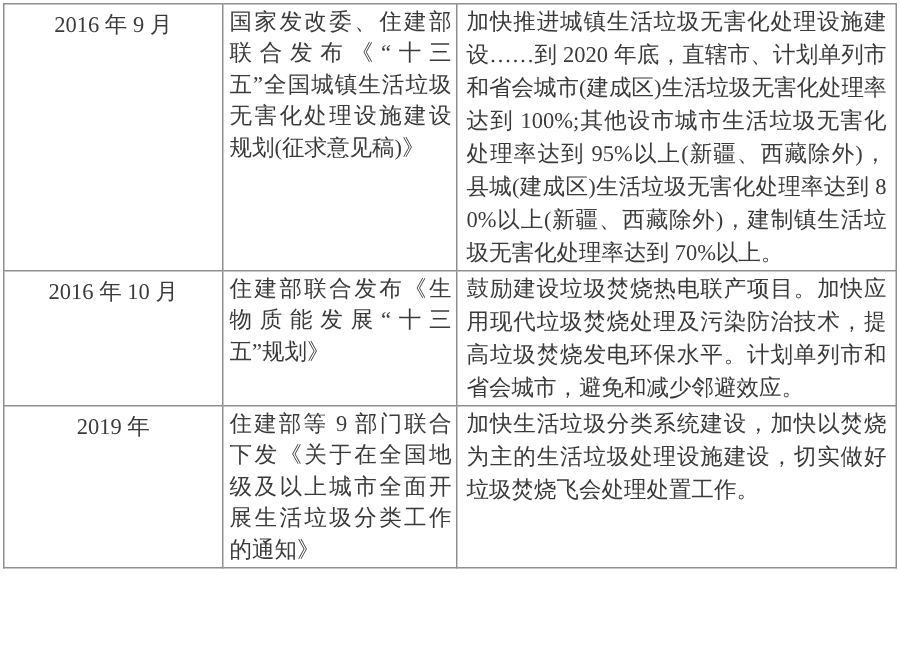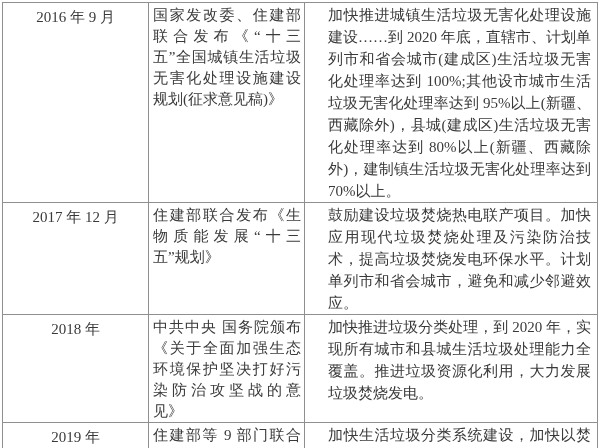--- a/index.html
+++ b/index.html
@@ -47,21 +47,21 @@
   td.c-policy {
     text-align: justify;
     text-justify: inter-ideograph;
     padding: 2px 3px 0 4px;
     line-height: 21px;
     word-break: break-all;
   }
   td.c-desc {
     text-align: justify;
     text-justify: inter-ideograph;
-    padding: 1px 6px 0 23px;
+    padding: 1px 6px 0 6px;
     line-height: 22px;
     word-break: break-all;
   }
 </style>
 </head>
 <body>
 
 <div class="page">
   <table class="policy-table">
     <colgroup>
@@ -69,28 +69,23 @@
       <col class="col-policy">
       <col class="col-desc">
     </colgroup>
     <tbody>
       <tr class="row-1">
         <td class="c-date">2016 年 9 月</td>
         <td class="c-policy">国家发改委、住建部联合发布《“十三五”全国城镇生活垃圾无害化处理设施建设规划(征求意见稿)》</td>
         <td class="c-desc">加快推进城镇生活垃圾无害化处理设施建设……到 2020 年底，直辖市、计划单列市和省会城市(建成区)生活垃圾无害化处理率达到 100%;其他设市城市生活垃圾无害化处理率达到 95%以上(新疆、西藏除外)，县城(建成区)生活垃圾无害化处理率达到 80%以上(新疆、西藏除外)，建制镇生活垃圾无害化处理率达到 70%以上。</td>
       </tr>
       <tr class="row-2">
-        <td class="c-date">2017 年 12 月</td>
+        <td class="c-date">2016 年 10 月</td>
         <td class="c-policy">住建部联合发布《生物质能发展“十三五”规划》</td>
         <td class="c-desc">鼓励建设垃圾焚烧热电联产项目。加快应用现代垃圾焚烧处理及污染防治技术，提高垃圾焚烧发电环保水平。计划单列市和省会城市，避免和减少邻避效应。</td>
-      </tr>
-      <tr class="row-3">
-        <td class="c-date">2018 年</td>
-        <td class="c-policy">中共中央 国务院颁布《关于全面加强生态环境保护坚决打好污染防治攻坚战的意见》</td>
-        <td class="c-desc">加快推进垃圾分类处理，到 2020 年，实现所有城市和县城生活垃圾处理能力全覆盖。推进垃圾资源化利用，大力发展垃圾焚烧发电。</td>
       </tr>
       <tr class="row-4">
         <td class="c-date">2019 年</td>
         <td class="c-policy">住建部等 9 部门联合下发《关于在全国地级及以上城市全面开展生活垃圾分类工作的通知》</td>
         <td class="c-desc">加快生活垃圾分类系统建设，加快以焚烧为主的生活垃圾处理设施建设，切实做好垃圾焚烧飞会处理处置工作。</td>
       </tr>
     </tbody>
   </table>
 </div>
 

